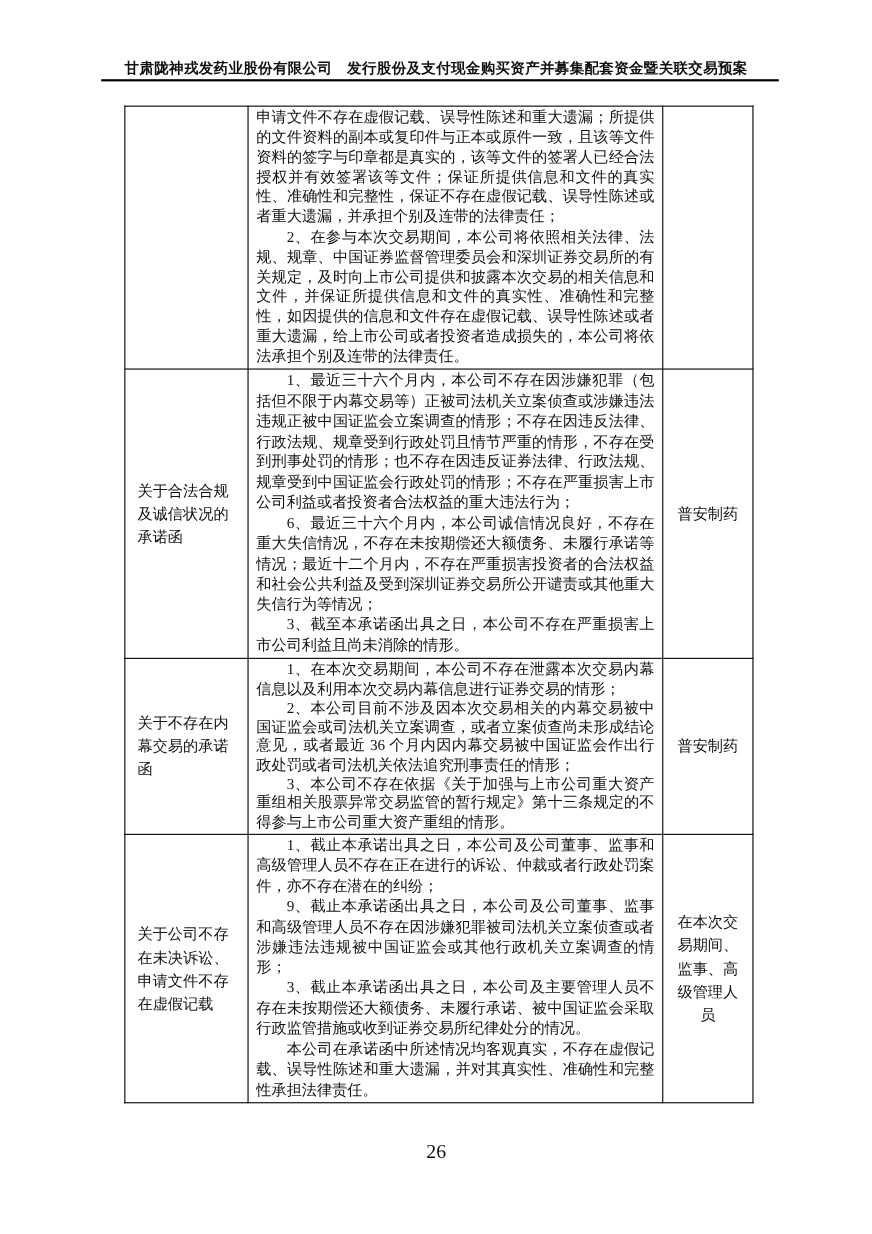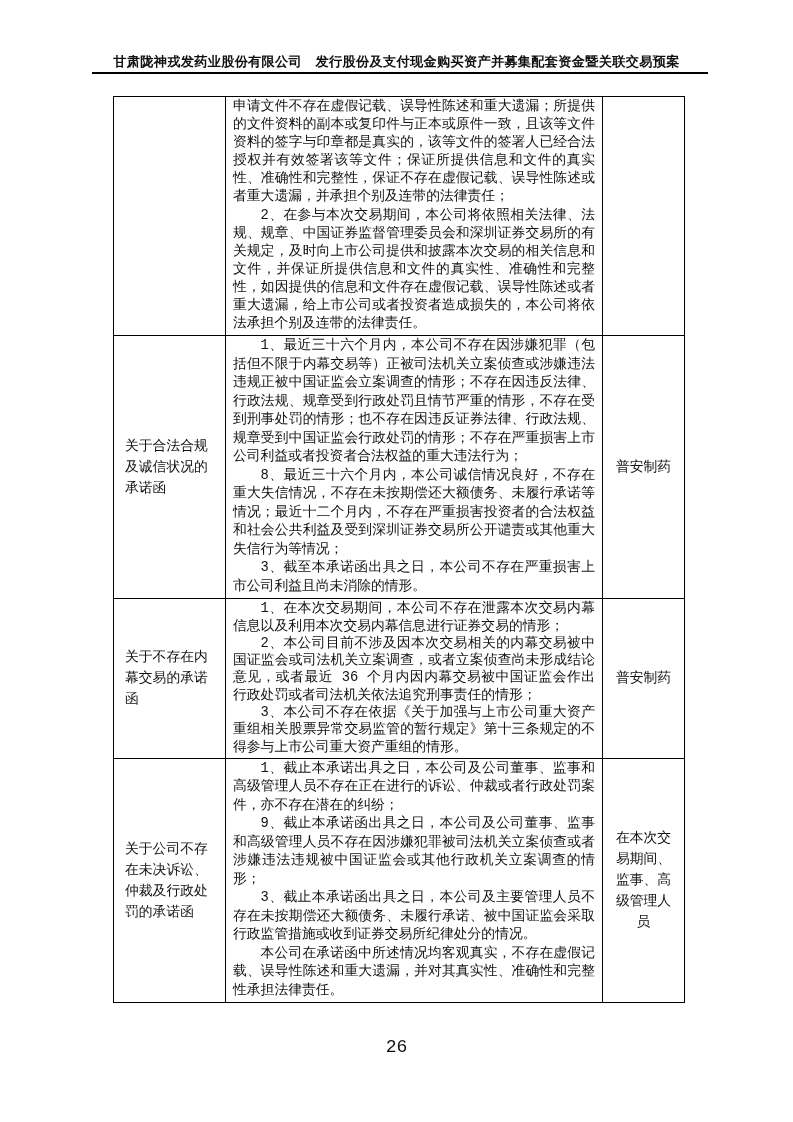--- a/index.html
+++ b/index.html
@@ -2,21 +2,21 @@
 <html><head>
 <meta charset="utf-8">
 <style>
   html,body { margin:0; padding:0; background:#e8e8e8; }
   .page {
     position: relative;
     width: 793px;
     height: 1122px;
     margin: 0 auto;
     background: #ffffff;
-    font-family: Liberation Mono, monospace;
+    font-family: Liberation Serif, serif;
     color: #111;
     overflow: hidden;
   }
   .doc-header {
     position: absolute;
     top: 53px;
     left: 40px;
     right: 40px;
     text-align: center;
     font-size: 13.2px;
@@ -110,38 +110,38 @@
           <p class="cont">申请文件不存在虚假记载、误导性陈述和重大遗漏；所提供的文件资料的副本或复印件与正本或原件一致，且该等文件资料的签字与印章都是真实的，该等文件的签署人已经合法授权并有效签署该等文件；保证所提供信息和文件的真实性、准确性和完整性，保证不存在虚假记载、误导性陈述或者重大遗漏，并承担个别及连带的法律责任；</p>
           <p>2、在参与本次交易期间，本公司将依照相关法律、法规、规章、中国证券监督管理委员会和深圳证券交易所的有关规定，及时向上市公司提供和披露本次交易的相关信息和文件，并保证所提供信息和文件的真实性、准确性和完整性，如因提供的信息和文件存在虚假记载、误导性陈述或者重大遗漏，给上市公司或者投资者造成损失的，本公司将依法承担个别及连带的法律责任。</p>
         </td>
         <td class="party-cell"></td>
       </tr>
 
       <tr class="r1">
         <td class="label-cell">关于合法合规及诚信状况的承诺函</td>
         <td class="text-cell">
           <p>1、最近三十六个月内，本公司不存在因涉嫌犯罪（包括但不限于内幕交易等）正被司法机关立案侦查或涉嫌违法违规正被中国证监会立案调查的情形；不存在因违反法律、行政法规、规章受到行政处罚且情节严重的情形，不存在受到刑事处罚的情形；也不存在因违反证券法律、行政法规、规章受到中国证监会行政处罚的情形；不存在严重损害上市公司利益或者投资者合法权益的重大违法行为；</p>
-          <p>8、最近三十六个月内，本公司诚信情况良好，不存在重大失信情况，不存在未按期偿还大额债务、未履行承诺等情况；最近十二个月内，不存在严重损害投资者的合法权益和社会公共利益及受到深圳证券交易所公开谴责或其他重大失信行为等情况；</p>
+          <p>6、最近三十六个月内，本公司诚信情况良好，不存在重大失信情况，不存在未按期偿还大额债务、未履行承诺等情况；最近十二个月内，不存在严重损害投资者的合法权益和社会公共利益及受到深圳证券交易所公开谴责或其他重大失信行为等情况；</p>
           <p>3、截至本承诺函出具之日，本公司不存在严重损害上市公司利益且尚未消除的情形。</p>
         </td>
         <td class="party-cell">普安制药</td>
       </tr>
 
       <tr class="r2">
         <td class="label-cell">关于不存在内幕交易的承诺函</td>
         <td class="text-cell">
           <p>1、在本次交易期间，本公司不存在泄露本次交易内幕信息以及利用本次交易内幕信息进行证券交易的情形；</p>
           <p>2、本公司目前不涉及因本次交易相关的内幕交易被中国证监会或司法机关立案调查，或者立案侦查尚未形成结论意见，或者最近 36 个月内因内幕交易被中国证监会作出行政处罚或者司法机关依法追究刑事责任的情形；</p>
           <p>3、本公司不存在依据《关于加强与上市公司重大资产重组相关股票异常交易监管的暂行规定》第十三条规定的不得参与上市公司重大资产重组的情形。</p>
         </td>
         <td class="party-cell">普安制药</td>
       </tr>
 
       <tr class="r3">
-        <td class="label-cell">关于公司不存在未决诉讼、仲裁及行政处罚的承诺函</td>
+        <td class="label-cell">关于公司不存在未决诉讼、申请文件不存在虚假记载</td>
         <td class="text-cell">
           <p>1、截止本承诺出具之日，本公司及公司董事、监事和高级管理人员不存在正在进行的诉讼、仲裁或者行政处罚案件，亦不存在潜在的纠纷；</p>
           <p>9、截止本承诺函出具之日，本公司及公司董事、监事和高级管理人员不存在因涉嫌犯罪被司法机关立案侦查或者涉嫌违法违规被中国证监会或其他行政机关立案调查的情形；</p>
           <p>3、截止本承诺函出具之日，本公司及主要管理人员不存在未按期偿还大额债务、未履行承诺、被中国证监会采取行政监管措施或收到证券交易所纪律处分的情况。</p>
           <p>本公司在承诺函中所述情况均客观真实，不存在虚假记载、误导性陈述和重大遗漏，并对其真实性、准确性和完整性承担法律责任。</p>
         </td>
         <td class="party-cell">在本次交易期间、监事、高级管理人员</td>
       </tr>
     </tbody>
   </table>

